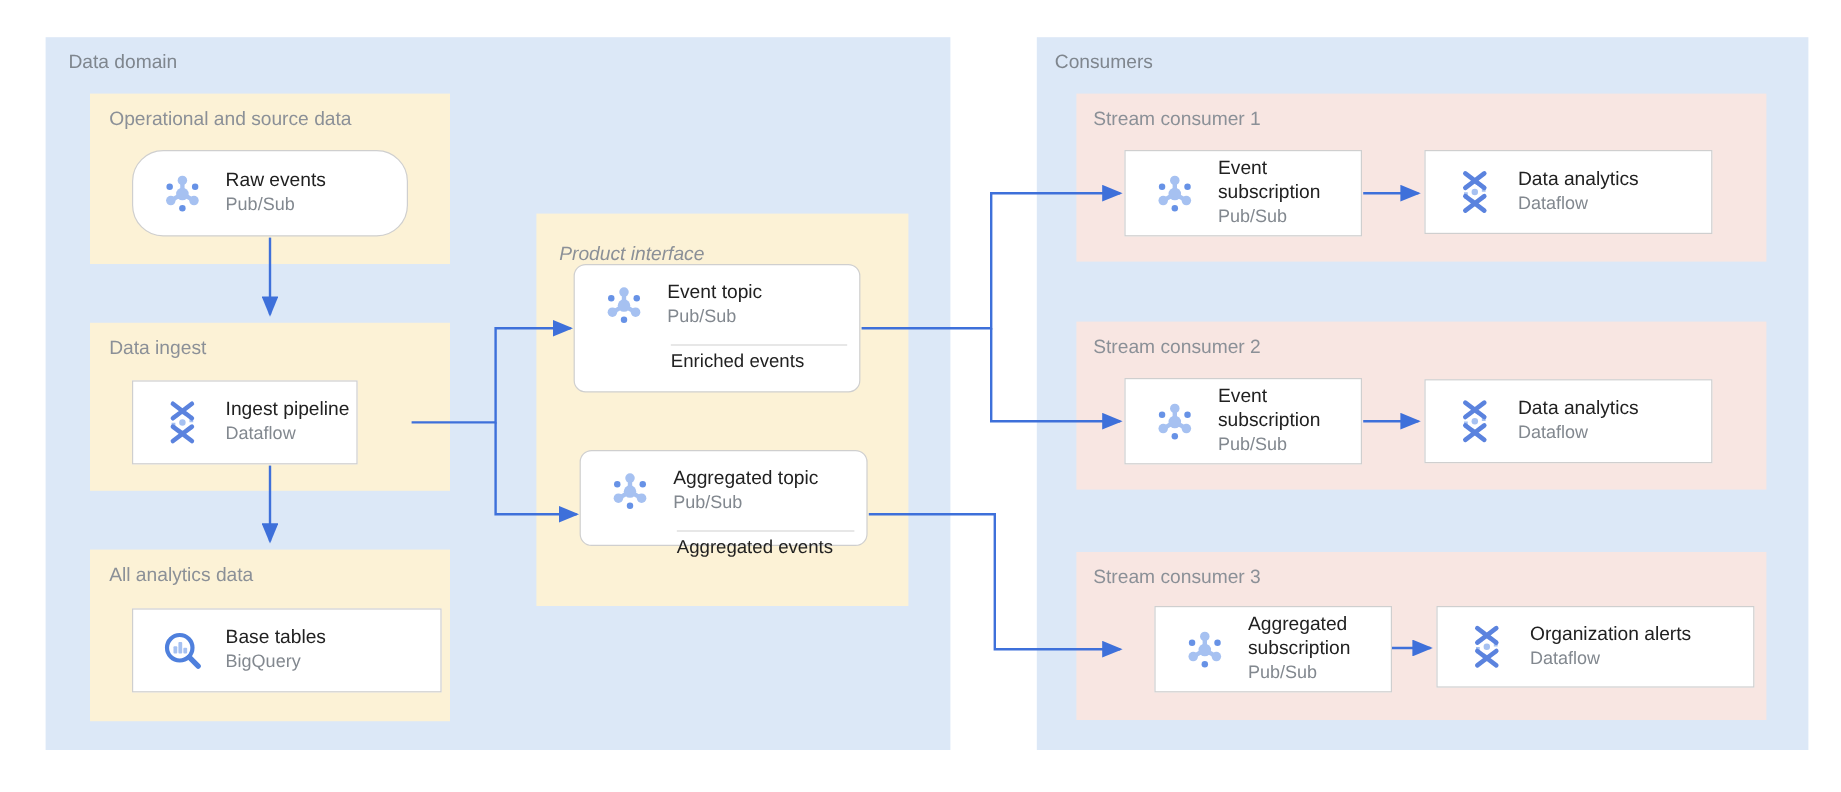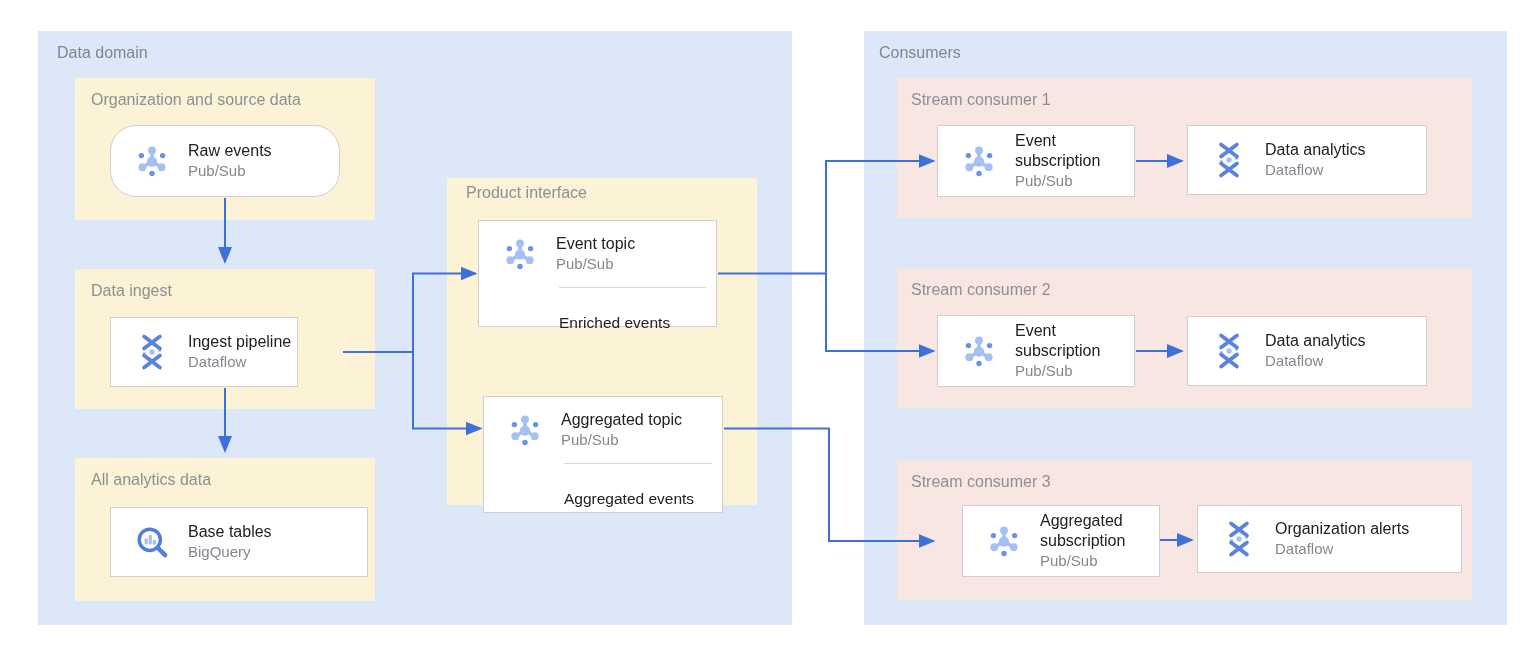--- a/index.html
+++ b/index.html
@@ -14,24 +14,24 @@
   .group-pink{background:#f8e6e2;}
   .group-label{position:absolute;font-size:16px;color:#8b9097;}
   .card{
     position:absolute;background:#ffffff;border:1px solid #cfcfcf;
     box-sizing:border-box;display:flex;align-items:center;
   }
   .icon{width:38px;height:38px;flex:none;margin-left:22px;}
   .txt{margin-left:17px;line-height:20px;}
   .title{font-size:16px;color:#212121;}
   .subtitle{font-size:15px;color:#82888f;}
-  .card.topic{display:block;}
+  .card.topic{display:block;border-radius:10px;}
   .topic .row{height:66px;display:flex;align-items:center;}
   .topic .note{
-    border-top:1px solid #d8d8d8;margin:0 10px 0 80px;padding-top:26px;
+    border-top:1px solid #d8d8d8;margin:0 10px 0 80px;padding-top:5px;
     font-size:15.5px;color:#212121;
   }
   .arrows{position:absolute;left:0;top:0;pointer-events:none;}
   .hidden-defs{position:absolute;width:0;height:0;overflow:hidden;}
 
   
   #p-domain{left:38px;top:31px;width:754px;height:594px;}
   #p-consumers{left:864px;top:31px;width:643px;height:594px;}
   #p-domain-label{left:57px;top:44px;}
   #p-consumers-label{left:879px;top:44px;}
@@ -41,31 +41,31 @@
   #g-ingest{left:75px;top:269px;width:300px;height:140px;}
   #g-analytics{left:75px;top:458px;width:300px;height:143px;}
   #g-product{left:447px;top:178px;width:310px;height:327px;}
   #g-sc1{left:897px;top:78px;width:575px;height:140px;}
   #g-sc2{left:897px;top:268px;width:575px;height:140px;}
   #g-sc3{left:897px;top:460px;width:575px;height:140px;}
 
   #g-operational-label{left:91px;top:91px;}
   #g-ingest-label{left:91px;top:282px;}
   #g-analytics-label{left:91px;top:471px;}
-  #g-product-label{left:466px;top:184px;}
+  #g-product-label{left:466px;top:204px;font-style:italic;}
   #g-sc1-label{left:911px;top:91px;}
   #g-sc2-label{left:911px;top:281px;}
   #g-sc3-label{left:911px;top:473px;}
 
   
   #c-raw{left:110px;top:125px;width:230px;height:72px;border-radius:26px;}
   #c-ingest{left:110px;top:317px;width:188px;height:70px;}
   #c-base{left:110px;top:507px;width:258px;height:70px;}
   #c-event-topic{left:478px;top:220px;width:239px;height:107px;}
-  #c-agg-topic{left:483px;top:396px;width:240px;height:117px;}
+  #c-agg-topic{left:483px;top:375px;width:240px;height:80px;}
   #c-es1{left:937px;top:125px;width:198px;height:72px;}
   #c-da1{left:1187px;top:125px;width:240px;height:70px;}
   #c-es2{left:937px;top:315px;width:198px;height:72px;}
   #c-da2{left:1187px;top:316px;width:240px;height:70px;}
   #c-as3{left:962px;top:505px;width:198px;height:72px;}
   #c-oa3{left:1197px;top:505px;width:265px;height:68px;}
 </style>
 </head>
 <body>
 
@@ -108,21 +108,21 @@
 
   <div class="group group-yellow" id="g-operational"></div>
   <div class="group group-yellow" id="g-ingest"></div>
   <div class="group group-yellow" id="g-analytics"></div>
   <div class="group group-yellow" id="g-product"></div>
 
   <div class="group group-pink" id="g-sc1"></div>
   <div class="group group-pink" id="g-sc2"></div>
   <div class="group group-pink" id="g-sc3"></div>
 
-  <div class="group-label" id="g-operational-label">Organization and source data</div>
+  <div class="group-label" id="g-operational-label">Operational and source data</div>
   <div class="group-label" id="g-ingest-label">Data ingest</div>
   <div class="group-label" id="g-analytics-label">All analytics data</div>
   <div class="group-label" id="g-product-label">Product interface</div>
   <div class="group-label" id="g-sc1-label">Stream consumer 1</div>
   <div class="group-label" id="g-sc2-label">Stream consumer 2</div>
   <div class="group-label" id="g-sc3-label">Stream consumer 3</div>
 
   <svg class="arrows" width="1534" height="660">
     <defs>
       <marker id="ah" markerWidth="9" markerHeight="7" refX="7.5" refY="3.5" orient="auto">

